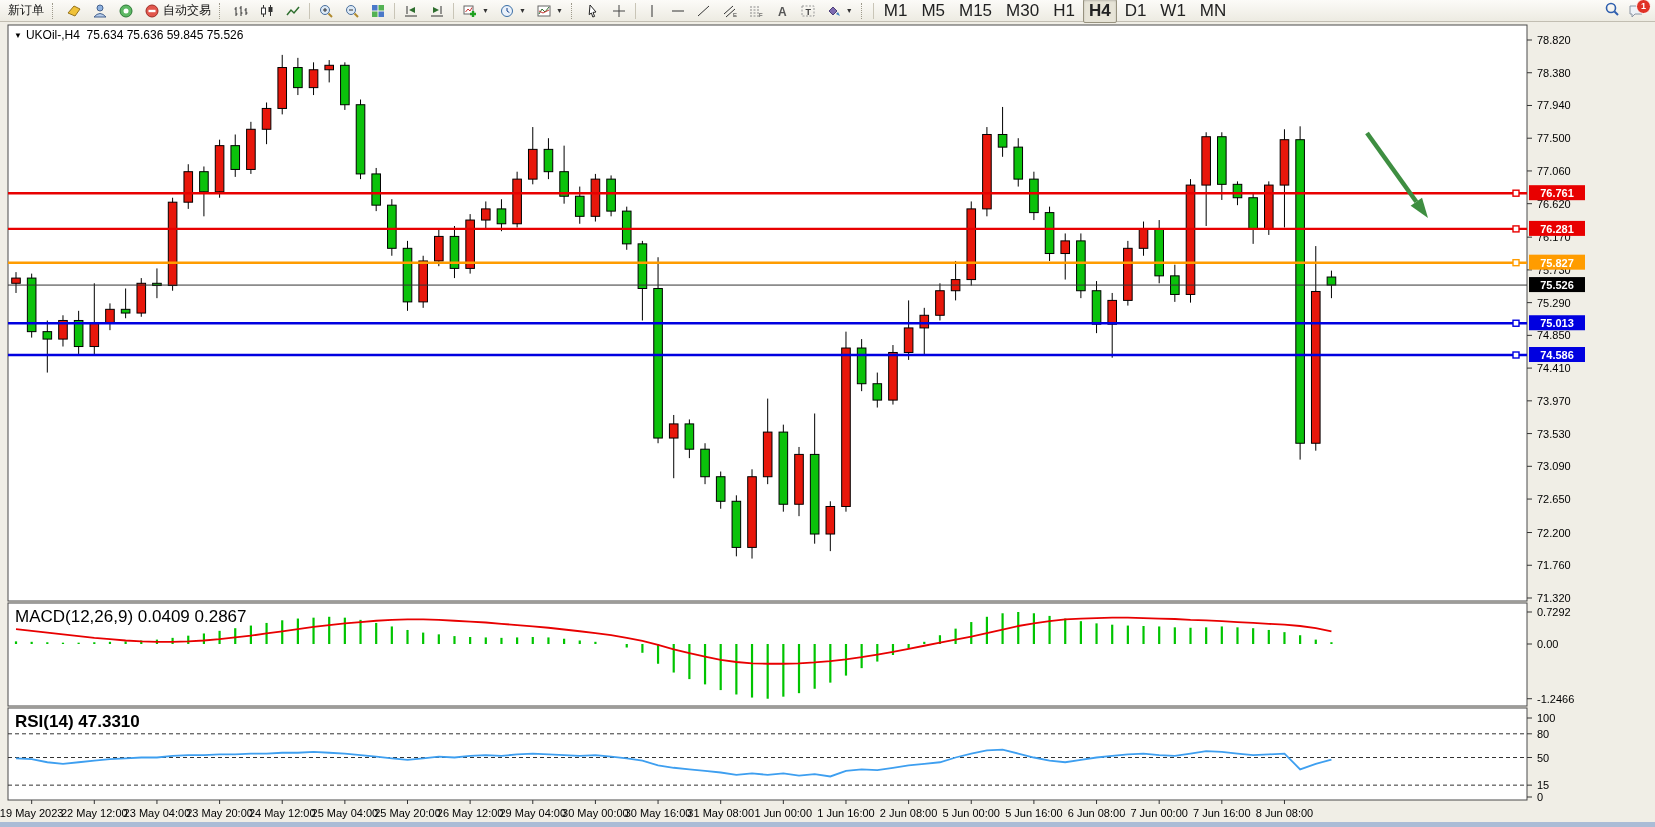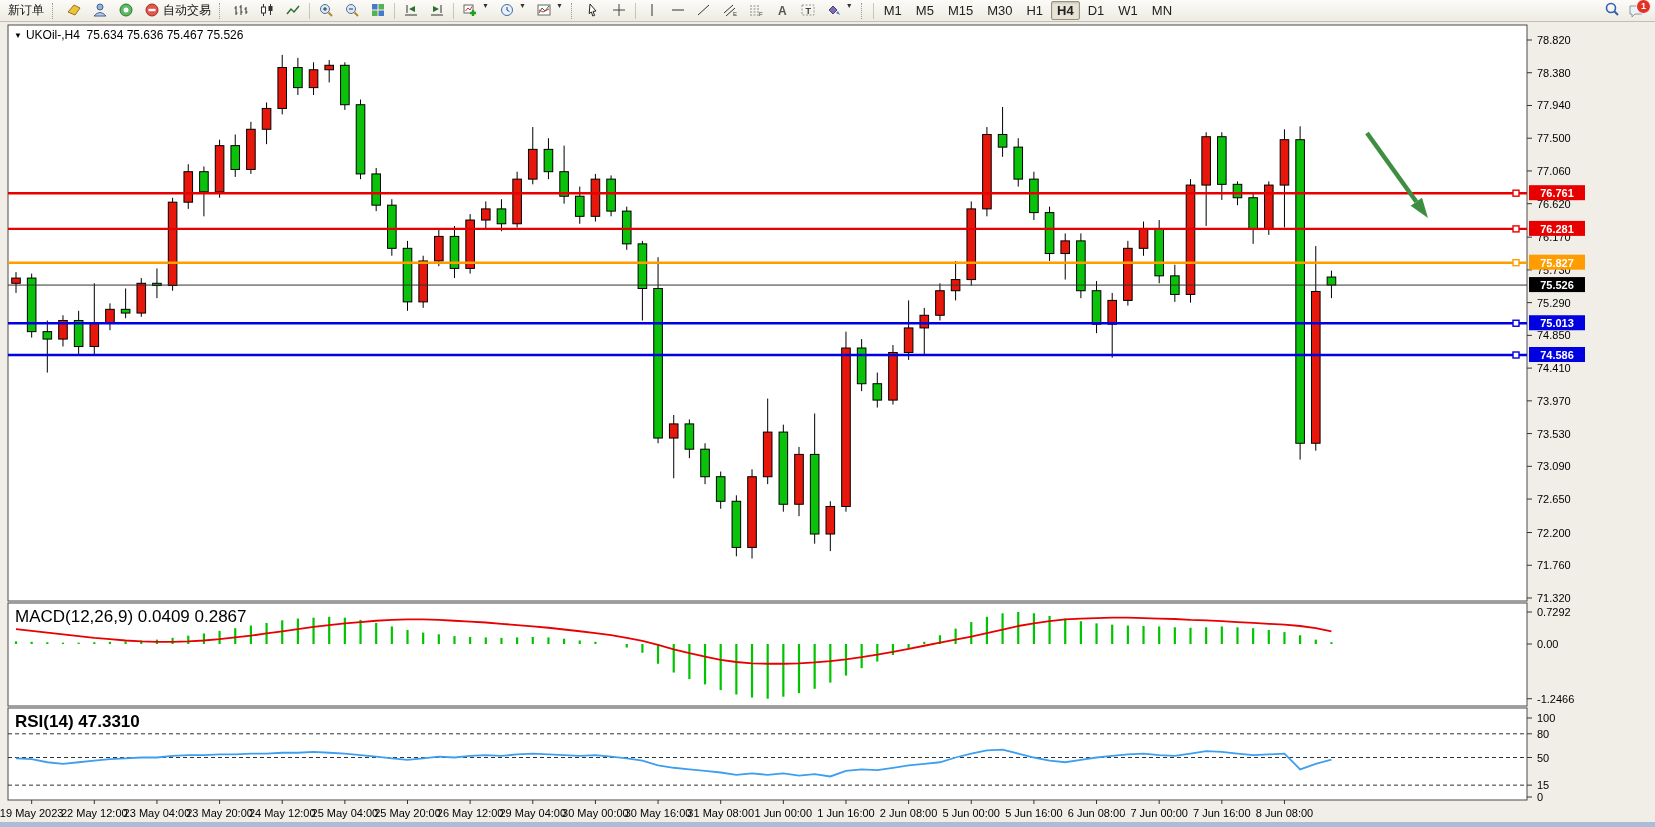--- a/index.html
+++ b/index.html
@@ -1,22 +1,22 @@
 <!DOCTYPE html>
 <html><head>
 <meta charset="utf-8">
 <style>
   html,body{margin:0;padding:0;}
   body{width:1655px;height:827px;overflow:hidden;background:#f0eee6;font-family:"Liberation Sans",sans-serif;position:relative;}
   #toolbar{position:absolute;top:0;left:0;width:1655px;height:22px;background:linear-gradient(#fcfbf8,#edebe2);border-bottom:1px solid #c2beb2;display:flex;align-items:center;padding:0 3px;box-sizing:border-box;z-index:6;}
-  .tbtn{display:inline-flex;align-items:flex-start;gap:3px;height:18px;padding:0 4px;font-size:12px;color:#111;border:1px solid transparent;border-radius:2px;cursor:default;white-space:nowrap;}
+  .tbtn{display:inline-flex;align-items:center;gap:3px;height:18px;padding:0 4px;font-size:12px;color:#111;border:1px solid transparent;border-radius:2px;cursor:default;white-space:nowrap;}
   .caret{font-size:7px;color:#333;margin-left:1px;}
   .sep{width:1px;height:16px;background:#c9c5b7;margin:0 3px;flex:0 0 auto;}
   .grip{width:4px;height:16px;border-left:1px dotted #9e9a8c;margin:0 4px 0 3px;flex:0 0 auto;}
-  .tf{font-size:13px;padding:1px 5px;margin:0 1px;color:#222;border:1px solid transparent;border-radius:2px;}
+  .tf{font-size:17px;padding:1px 5px;margin:0 1px;color:#222;border:1px solid transparent;border-radius:2px;}
   .tf.active{border:1px solid #97927f;background:#e7e4d7;box-shadow:inset 0 1px 2px rgba(0,0,0,.18);font-weight:bold;}
   #tb-right{margin-left:auto;display:flex;align-items:center;gap:8px;padding-right:8px;}
   .badge-wrap{position:relative;display:inline-flex;}
   .badge{position:absolute;top:-4px;right:-7px;background:#e03226;color:#fff;font-size:9px;font-weight:bold;border-radius:50%;width:13px;height:13px;line-height:13px;text-align:center;border:1px solid #fff;}
   #chart-canvas{position:absolute;top:0;left:0;z-index:1;}
   .pane-label{position:absolute;font-size:17px;color:#000;z-index:3;white-space:pre;}
   #chart-title{top:28px;left:14px;font-size:12px;}
   #chart-title .tri{font-size:8px;vertical-align:1px;margin-right:4px;}
   #macd-label{top:607px;left:15px;}
   #rsi-label{top:712px;left:15px;font-weight:bold;}
@@ -615,16 +615,16 @@
       <text x="1096.54" y="817" font-size="11" fill="#000" text-anchor="middle">6 Jun 08:00</text>
       <line x1="1159.18" y1="800" x2="1159.18" y2="804" stroke="#333"></line>
       <text x="1159.18" y="817" font-size="11" fill="#000" text-anchor="middle">7 Jun 00:00</text>
       <line x1="1221.82" y1="800" x2="1221.82" y2="804" stroke="#333"></line>
       <text x="1221.82" y="817" font-size="11" fill="#000" text-anchor="middle">7 Jun 16:00</text>
       <line x1="1284.46" y1="800" x2="1284.46" y2="804" stroke="#333"></line>
       <text x="1284.46" y="817" font-size="11" fill="#000" text-anchor="middle">8 Jun 08:00</text>
     </g>
   </svg>
 
-<div class="pane-label" id="chart-title"><span class="tri">▼</span><span>UKOil-,H4</span><span>  </span><span>75.634 75.636 75.467 75.526</span></div>
+<div class="pane-label" id="chart-title"><span class="tri">▼</span><span>UKOil-,H4</span><span>  </span><span>75.634 75.636 59.845 75.526</span></div>
 <div class="pane-label" id="macd-label">MACD(12,26,9) 0.0409 0.2867</div>
 <div class="pane-label" id="rsi-label">RSI(14) 47.3310</div>
 <div id="bottom-edge"></div>
 
 </body></html>

